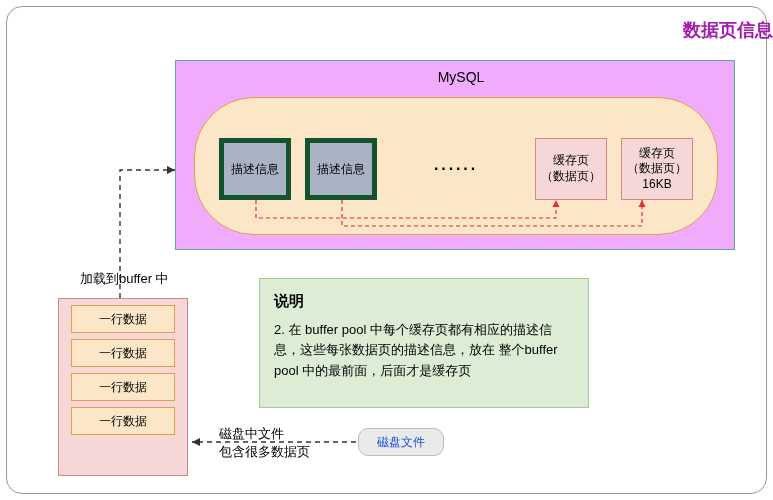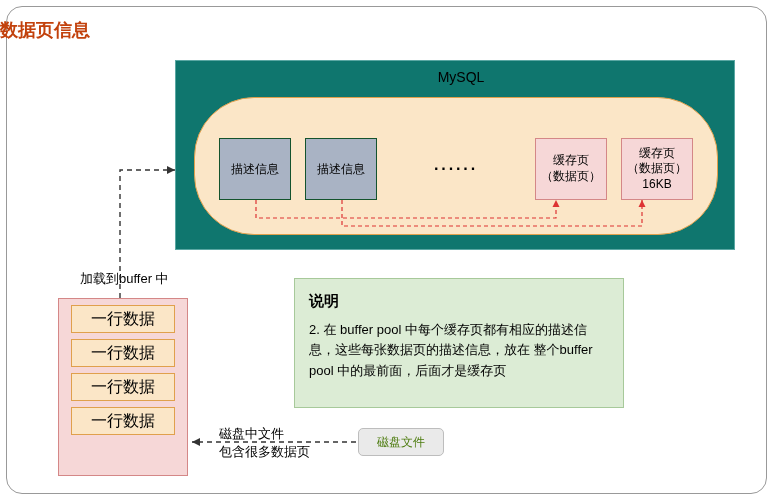--- a/index.html
+++ b/index.html
@@ -18,32 +18,32 @@
     width: 761px;
     height: 488px;
     border: 1px solid #999;
     border-radius: 16px;
   }
   .title {
     position: absolute;
     left: 0;
     top: 18px;
     width: 100%;
-    text-align: left;
+    text-align: right;
     font-size: 18px;
     font-weight: bold;
-    color: #c2410c;
+    color: #a21caf;
   }
   .mysql-box {
     position: absolute;
     left: 175px;
     top: 60px;
     width: 560px;
     height: 190px;
-    background: #0f766e;
+    background: #f0abfc;
     border: 1px solid #5aa7a3;
     padding-left: 12px;
   }
   .mysql-label {
     text-align: center;
     font-size: 14px;
     padding: 8px 0 4px 0;
   }
   .buffer-pool {
     position: absolute;
@@ -66,21 +66,21 @@
     top: 40px;
     right: 24px;
     display: flex;
     align-items: center;
     gap: 14px;
   }
   .desc-box {
     width: 72px;
     height: 62px;
     background: #a9b3c4;
-    border: 1px solid #14532d;
+    border: 5px solid #14532d;
     display: flex;
     align-items: center;
     justify-content: center;
     font-size: 12px;
     text-align: center;
   }
   .ellipsis {
     font-size: 16px;
     font-weight: bold;
     flex: 1;
@@ -114,21 +114,21 @@
     padding: 6px 0 4px 0;
   }
   .row-box {
     margin: 6px 12px;
     height: 28px;
     background: #fbe6c7;
     border: 1px solid #e0a04c;
     display: flex;
     align-items: center;
     justify-content: center;
-    font-size: 16px;
+    font-size: 12px;
   }
   .load-label {
     position: absolute;
     left: 80px;
     top: 270px;
     font-size: 13px;
   }
   .disk-text {
     position: absolute;
     left: 219px;
@@ -138,39 +138,38 @@
     font-family: Liberation Serif, serif;
   }
   .disk-file {
     position: absolute;
     left: 358px;
     top: 428px;
     width: 86px;
     height: 28px;
     background: #eaeaea;
     border: 1px solid #bdbdbd;
-    border-radius: 5px;
-    display: flex;
-    align-items: center;
-    justify-content: center;
-    font-size: 12px;
-    color: #4d7c0f;
+    border-radius: 10px;
+    display: flex;
+    align-items: center;
+    justify-content: center;
+    font-size: 12px;
+    color: #1d4ed8;
   }
   .explain-box {
     position: absolute;
     left: 259px;
     top: 278px;
     width: 330px;
     height: 130px;
     background: #dcecd5;
     border: 1px solid #a7c99a;
     padding: 10px 14px;
     font-size: 13px;
     line-height: 1.55;
-    margin-left: 35px;
   }
   .explain-title {
     font-weight: bold;
     font-size: 15px;
     margin-bottom: 4px;
   }
   svg.arrows {
     position: absolute;
     left: 0;
     top: 0;

